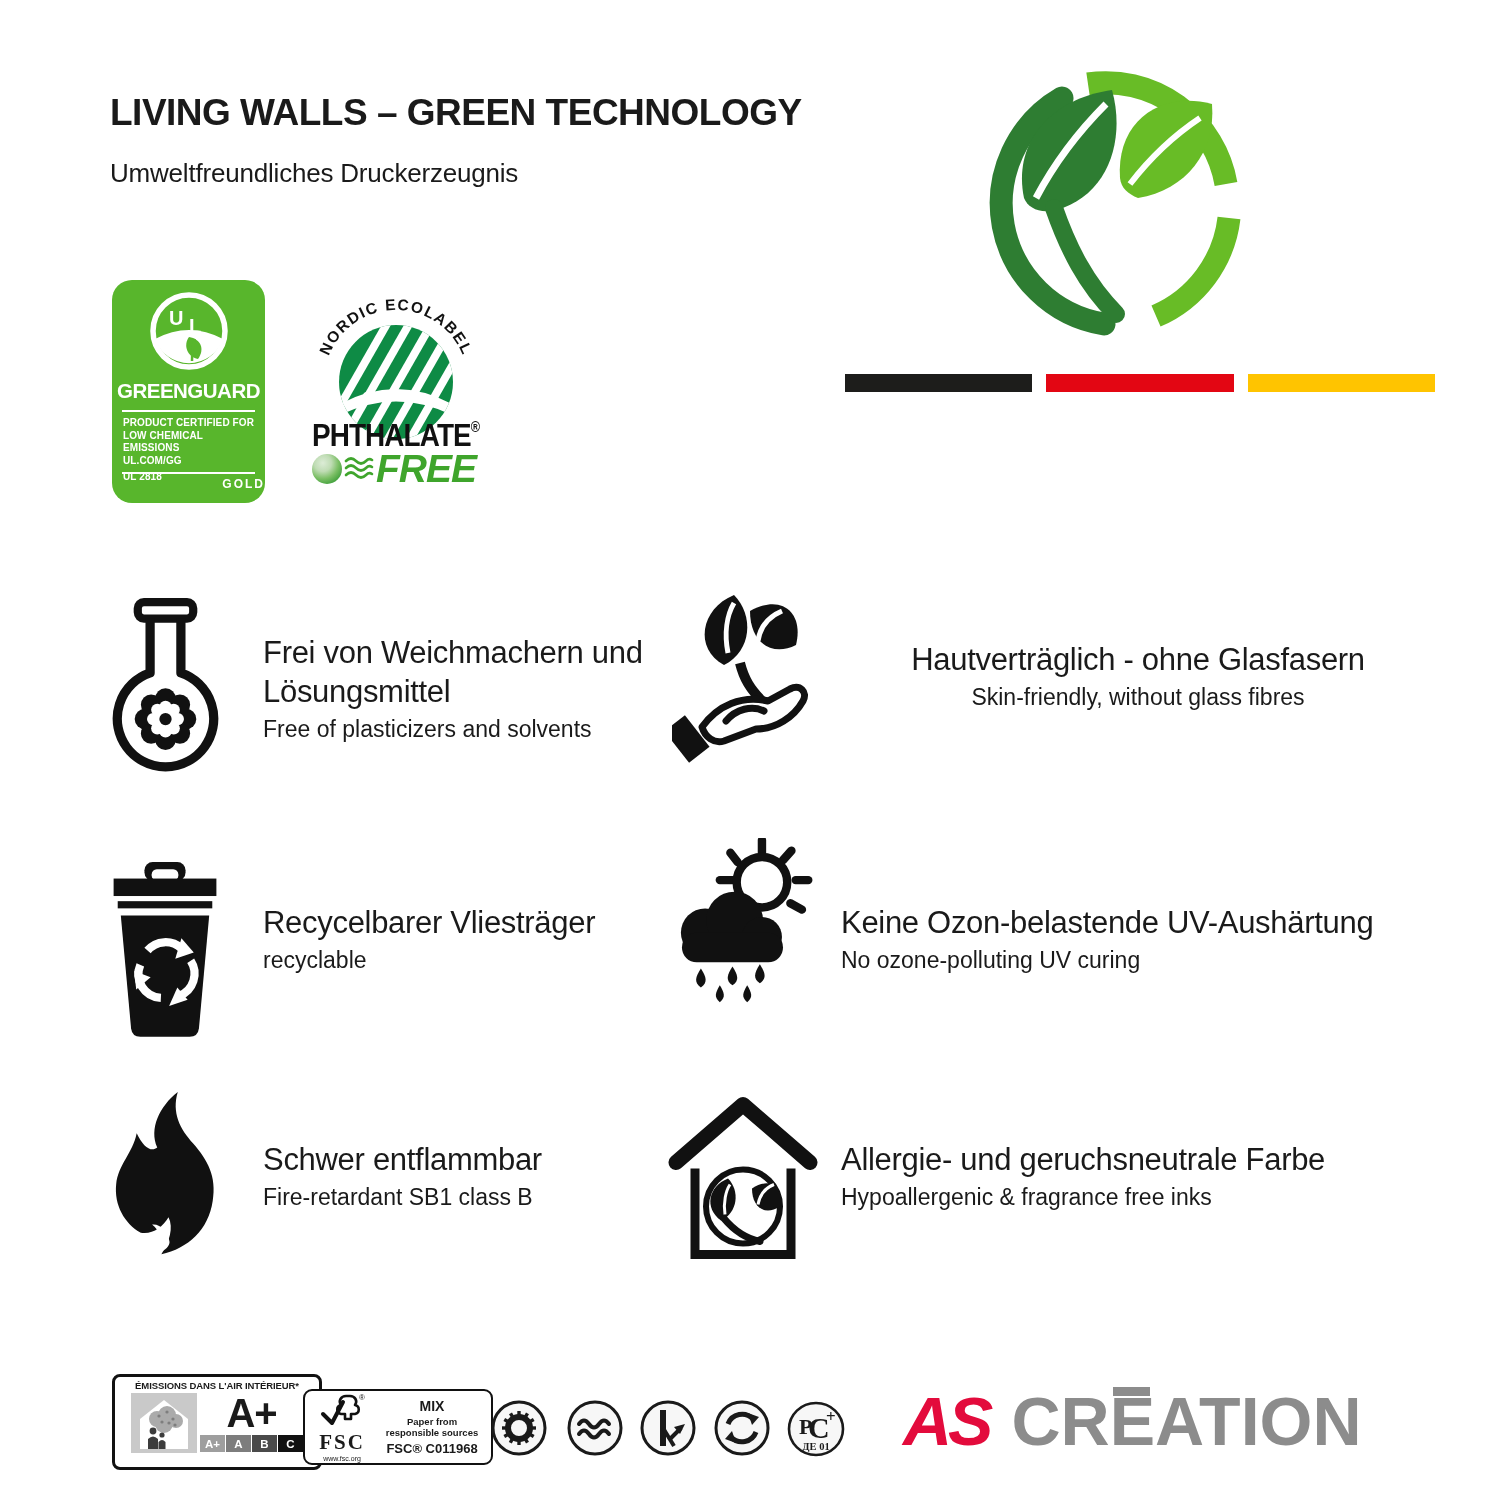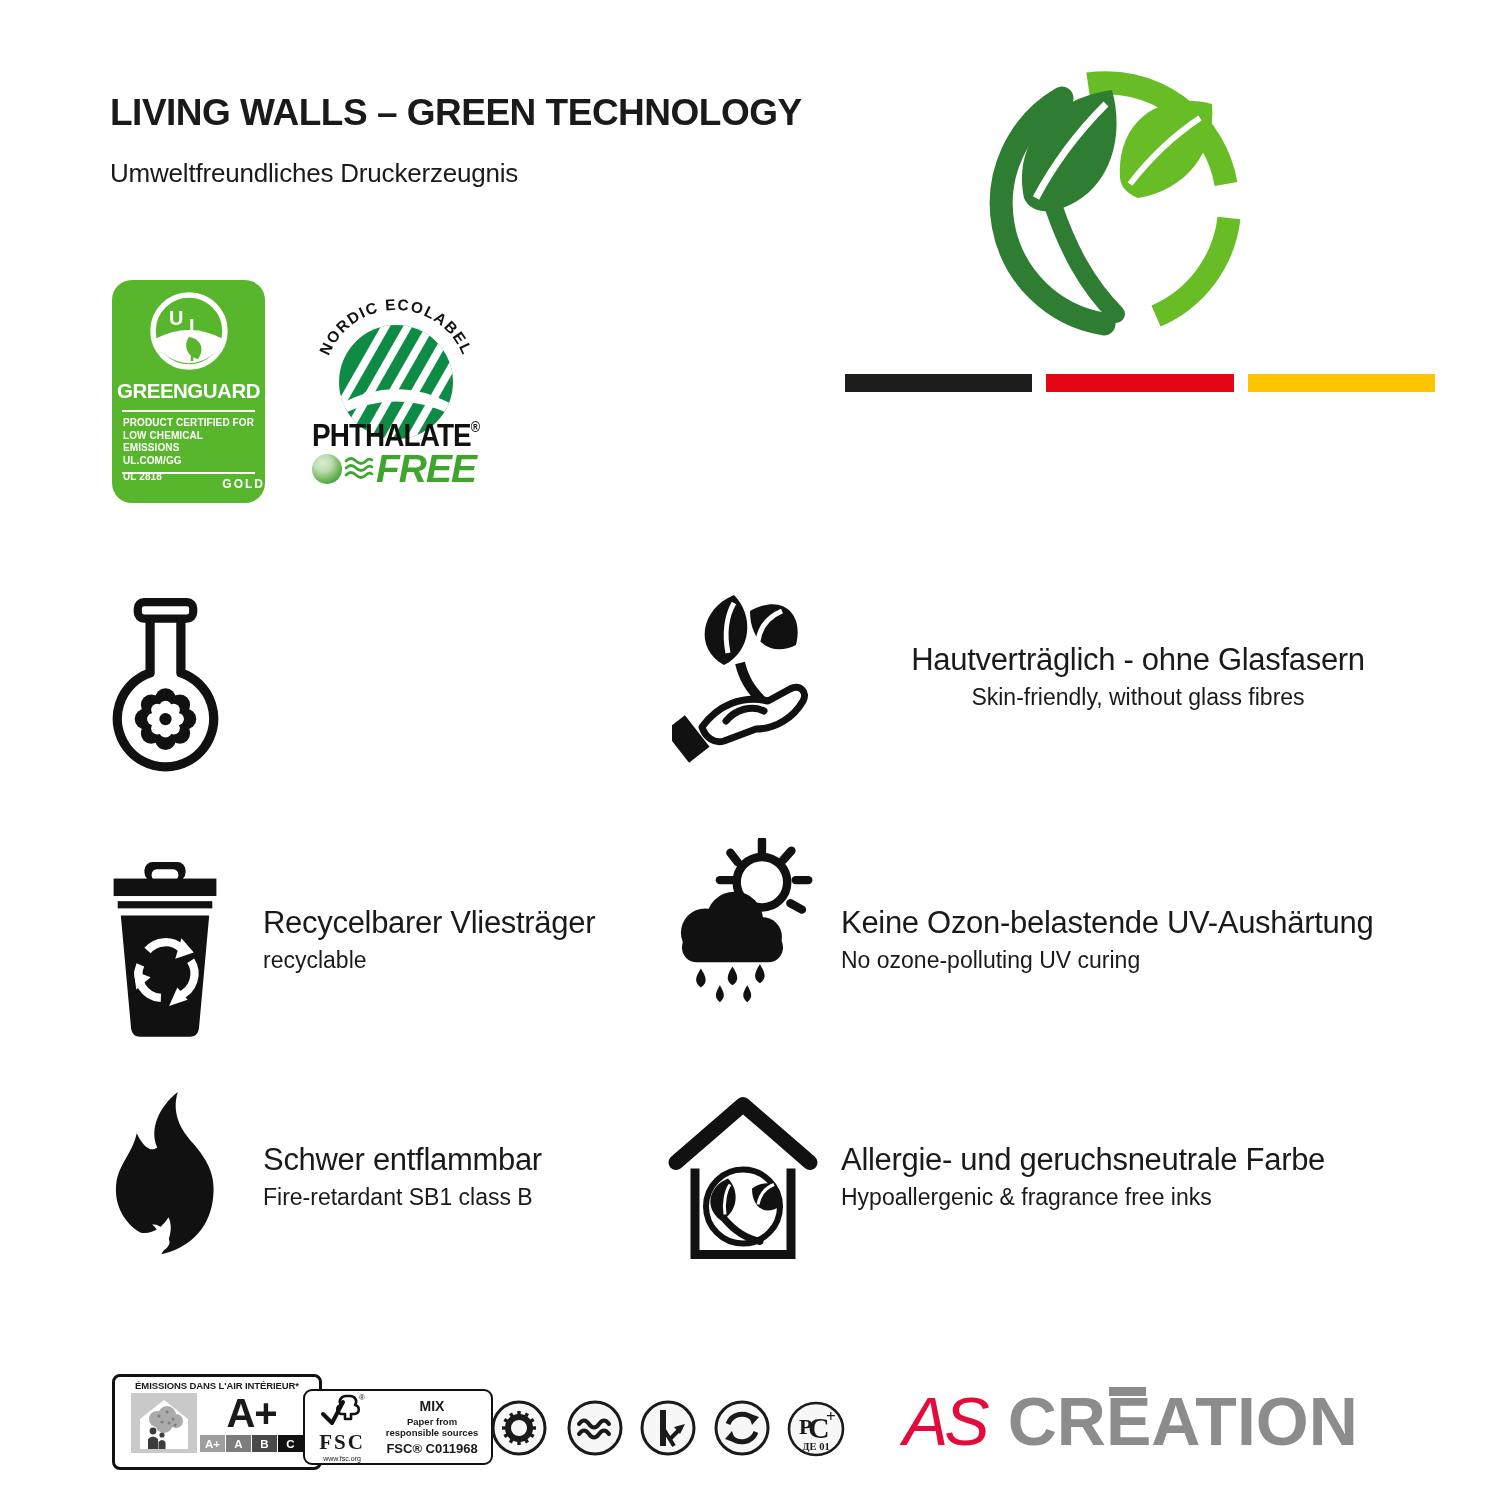--- a/index.html
+++ b/index.html
@@ -59,21 +59,21 @@
   .fsc-word{font-family:"Liberation Serif",serif;font-size:21px;font-weight:bold;letter-spacing:2px;margin-top:1px;}
   .fsc-url{font-size:7px;margin-top:2px;}
   .fsc-right{flex:1;text-align:center;line-height:1;}
   .fsc-mix{font-size:14px;font-weight:bold;}
   .fsc-desc{font-size:9.5px;font-weight:bold;line-height:11px;margin-top:3px;}
   .fsc-lic{font-size:13px;font-weight:bold;margin-top:4px;}
 
   .cicon{position:absolute;top:1400px;}
 
   .brand{left:903px;top:1386px;display:flex;align-items:baseline;}
-  .brand-as{color:#e30b3c;font-size:68px;font-weight:normal;font-style:italic;letter-spacing:-4px;line-height:70px;}
+  .brand-as{color:#e30b3c;font-size:68px;font-weight:bold;font-style:italic;letter-spacing:-4px;line-height:70px;}
   .brand-creation{color:#8c8c8c;font-size:68px;font-weight:bold;letter-spacing:0px;margin-left:22px;line-height:70px;display:flex;}
   .brand-e{position:relative;display:inline-block;}
   .brand-e::after{content:"";position:absolute;left:3px;right:5px;top:1px;height:9px;background:#8c8c8c;}
 </style>
 </head>
 <body>
 
 <div class="canvas">
 
   <div class="abs page-title">LIVING WALLS – GREEN TECHNOLOGY</div>
@@ -174,20 +174,24 @@
           <circle cx="43" cy="118" r="6"></circle>
         <circle cx="55" cy="106" r="6"></circle>
           <circle cx="55" cy="130" r="6"></circle>
         <circle cx="63" cy="109" r="6"></circle>
           <circle cx="47" cy="109" r="6"></circle>
         <circle cx="63" cy="127" r="6"></circle>
           <circle cx="47" cy="127" r="6"></circle>
       </g>
       <circle cx="55" cy="118" r="6" fill="#111"></circle>
     </svg>
+  </div>
+  <div class="feat-text" style="left:263px;top:633px;width:420px;">
+    <div class="ft-title">Frei von Weichmachern und Lösungsmittel</div>
+    <div class="ft-sub">Free of plasticizers and solvents</div>
   </div>
 
   <div class="feat-icon" style="left:672px;top:585px;">
     <svg width="150" height="200" viewBox="0 0 150 200">
       <path d="M62,10 C28,24 22,64 52,80 C80,66 82,30 62,10 Z" fill="#111"></path>
       <path d="M56,68 C52,48 55,30 62,18" fill="none" stroke="#fff" stroke-width="5"></path>
       <path d="M78,26 C110,8 132,28 124,60 C100,72 78,58 78,26 Z" fill="#111"></path>
       <path d="M86,56 C88,42 96,32 110,26" fill="none" stroke="#fff" stroke-width="5"></path>
       <path d="M68,78 C72,94 78,104 92,118" fill="none" stroke="#111" stroke-width="10"></path>
       <path d="M30,142 C46,120 70,110 96,116 L118,104 C128,99 136,107 131,116 C122,132 104,144 84,144 L52,156 C42,159 33,152 30,142 Z" fill="#fff" stroke="#111" stroke-width="7" stroke-linejoin="round"></path>

